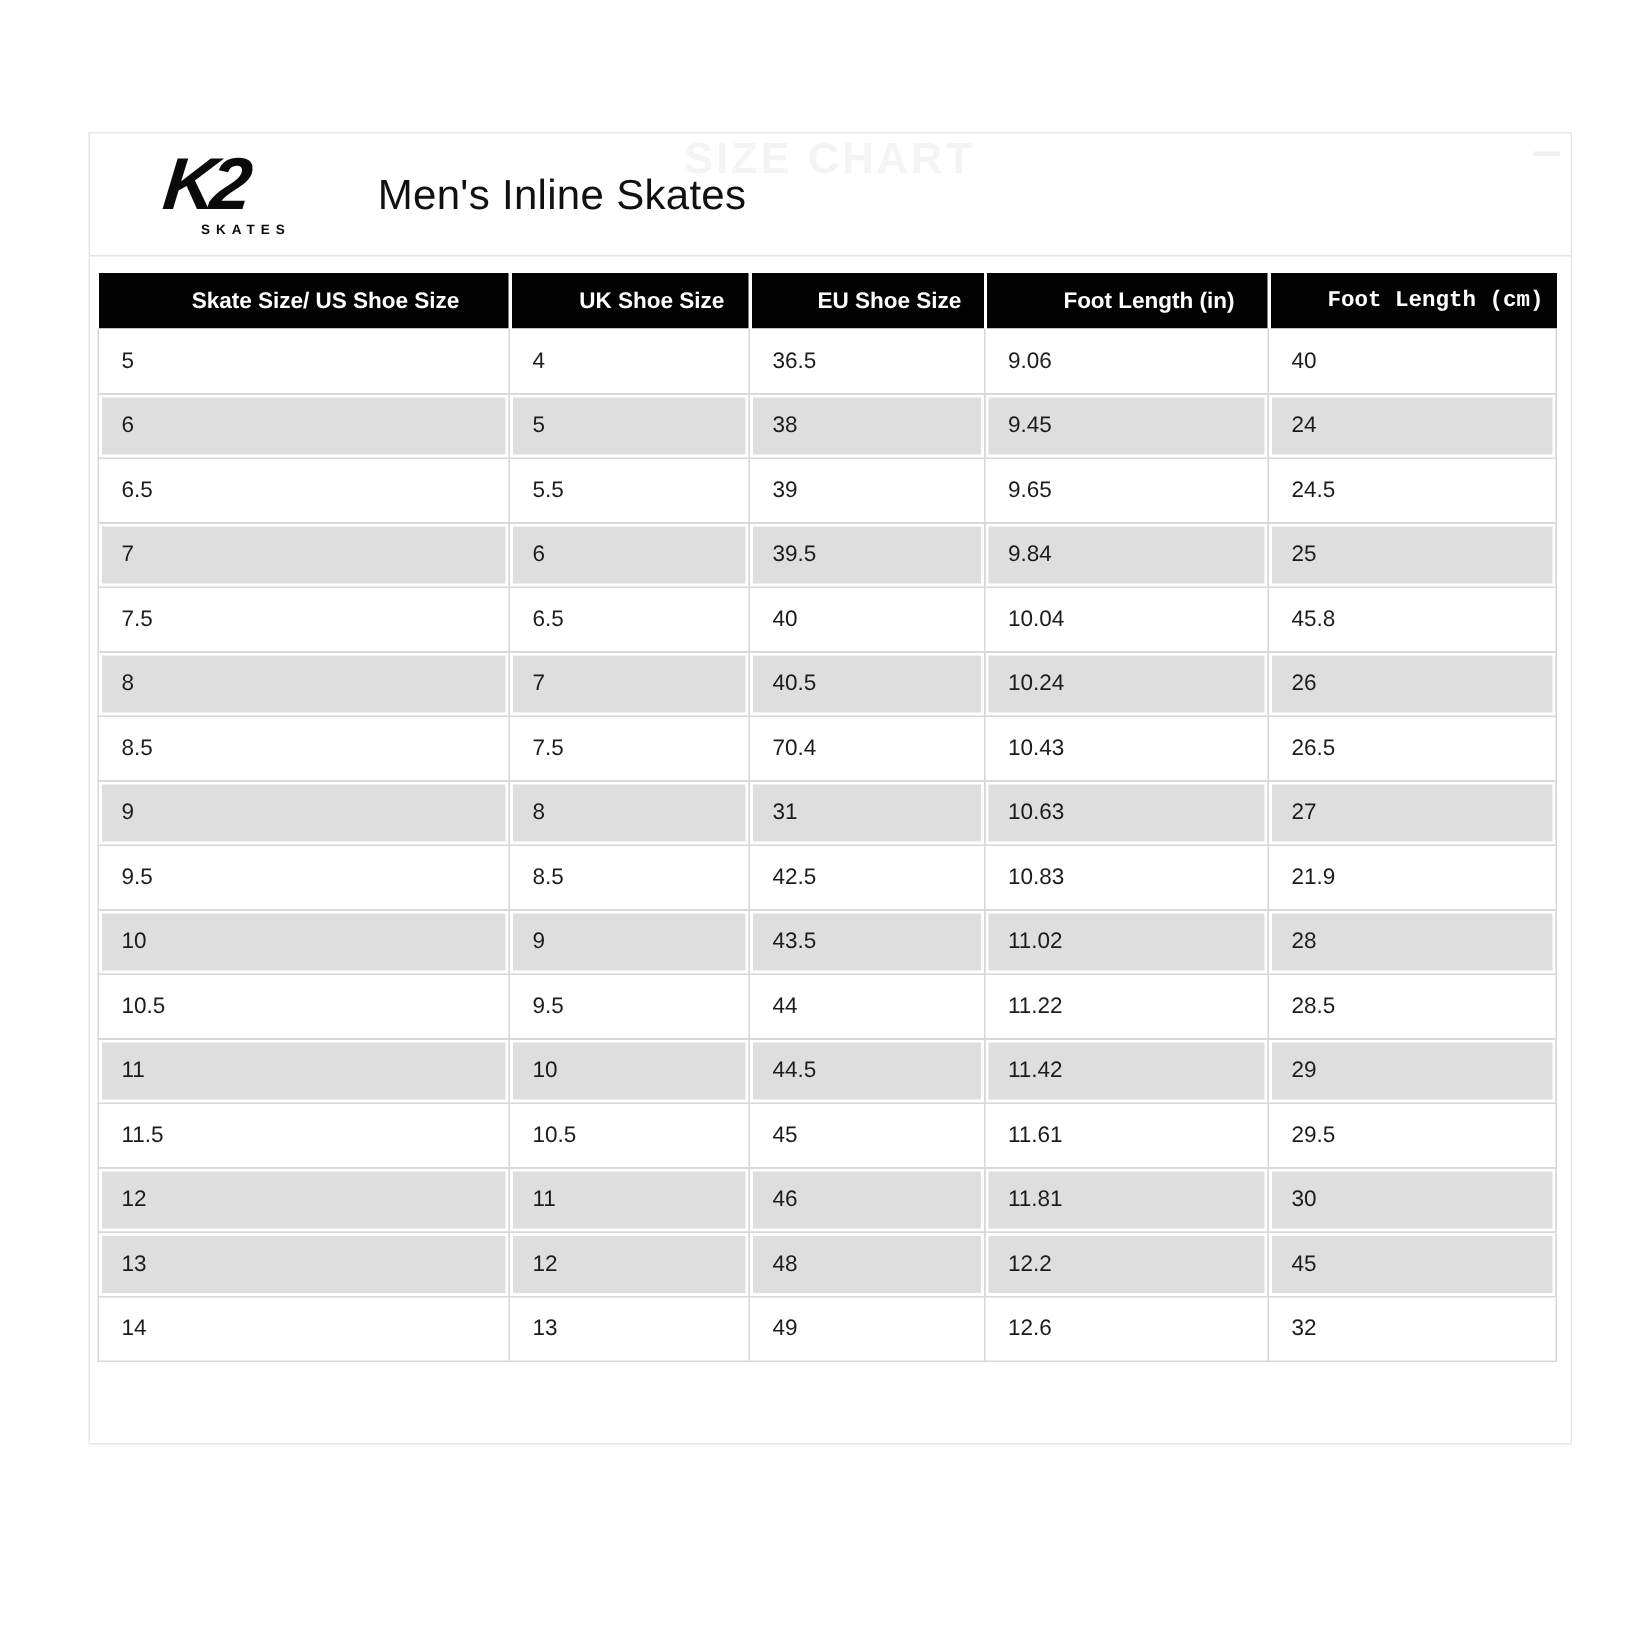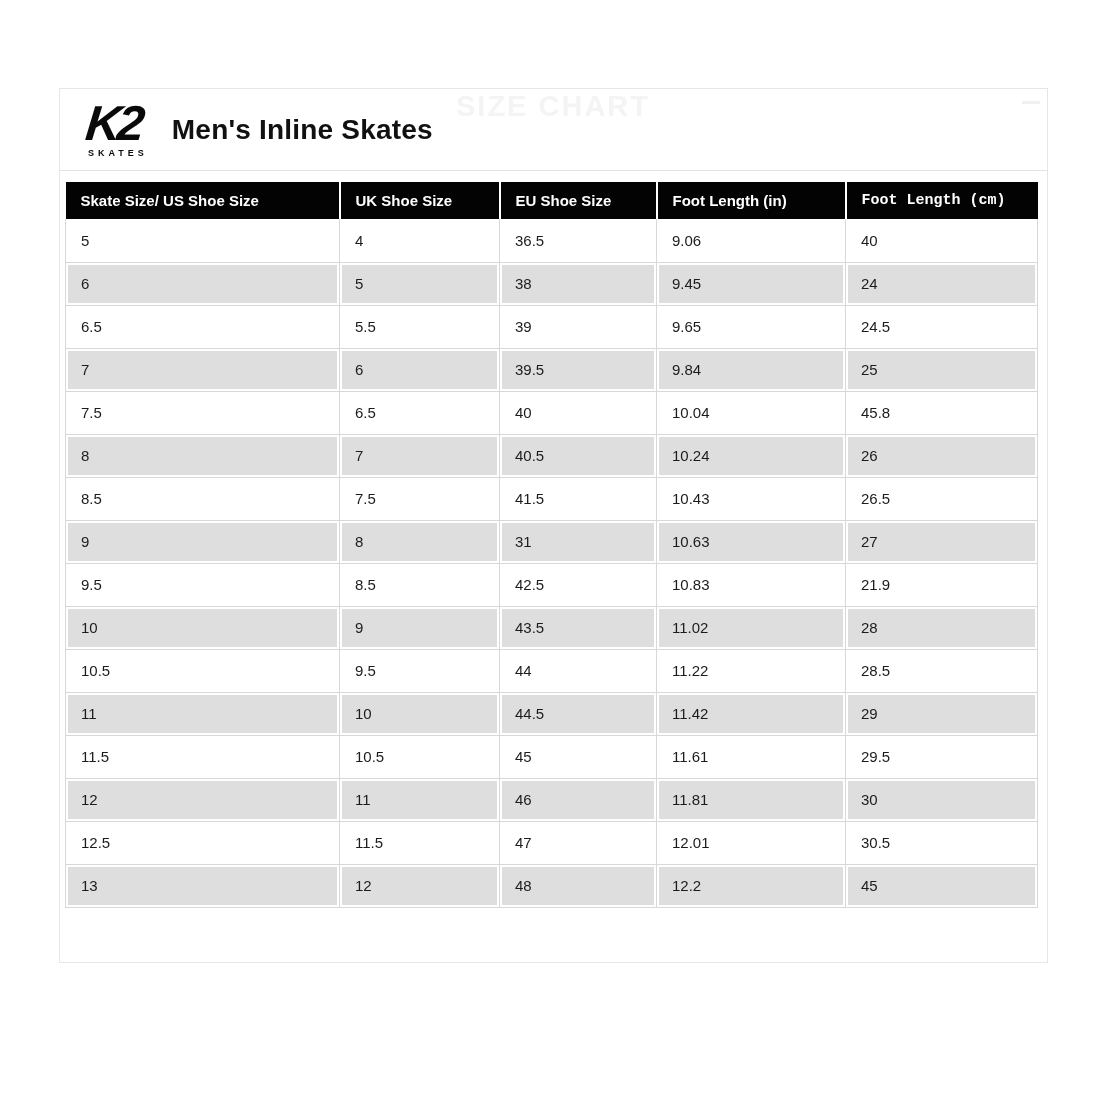--- a/index.html
+++ b/index.html
@@ -57,43 +57,45 @@
     display: block;
     padding-right: 6px;
   }
   .logo-sub {
     display: block;
     font-size: 9px;
     font-weight: 700;
     letter-spacing: 4px;
     margin-top: 2px;
     padding-left: 3px;
+    margin-left: 46px;
   }
   .page-title {
     font-size: 28px;
-    font-weight: 700;
+    font-weight: 400;
     color: #111111;
     letter-spacing: 0.2px;
+    margin-left: 34px;
   }
   .table-wrap {
     padding: 11px 10px 0 5px;
   }
   table.size-table {
     width: 972px;
     border-collapse: collapse;
     table-layout: fixed;
   }
   .size-table th {
     background: #030303;
     color: #ffffff;
     font-size: 15px;
     font-weight: 700;
-    text-align: left;
+    text-align: center;
     height: 37px;
-    padding: 0 0 0 15px;
+    padding: 0 0 0 30px;
     border-right: 2px solid #ffffff;
     white-space: nowrap;
     overflow: hidden;
   }
   .size-table th:last-child { border-right: none; font-family: Liberation Mono, monospace; }
   .size-table td {
     height: 43px;
     font-size: 15px;
     color: #1c1c1c;
     padding: 0 0 0 15px;
@@ -181,21 +183,21 @@
           <tr class="alt">
             <td>8</td>
             <td>7</td>
             <td>40.5</td>
             <td>10.24</td>
             <td>26</td>
           </tr>
           <tr>
             <td>8.5</td>
             <td>7.5</td>
-            <td>41.5</td>
+            <td>70.4</td>
             <td>10.43</td>
             <td>26.5</td>
           </tr>
           <tr class="alt">
             <td>9</td>
             <td>8</td>
             <td>31</td>
             <td>10.63</td>
             <td>27</td>
           </tr>
@@ -234,31 +236,31 @@
             <td>11.61</td>
             <td>29.5</td>
           </tr>
           <tr class="alt">
             <td>12</td>
             <td>11</td>
             <td>46</td>
             <td>11.81</td>
             <td>30</td>
           </tr>
-          <tr>
-            <td>12.5</td>
-            <td>11.5</td>
-            <td>47</td>
-            <td>12.01</td>
-            <td>30.5</td>
-          </tr>
           <tr class="alt">
             <td>13</td>
             <td>12</td>
             <td>48</td>
             <td>12.2</td>
             <td>45</td>
           </tr>
+          <tr>
+            <td>14</td>
+            <td>13</td>
+            <td>49</td>
+            <td>12.6</td>
+            <td>32</td>
+          </tr>
         </tbody>
     </table>
   </div>
 
 </div>
 
 </body></html>

